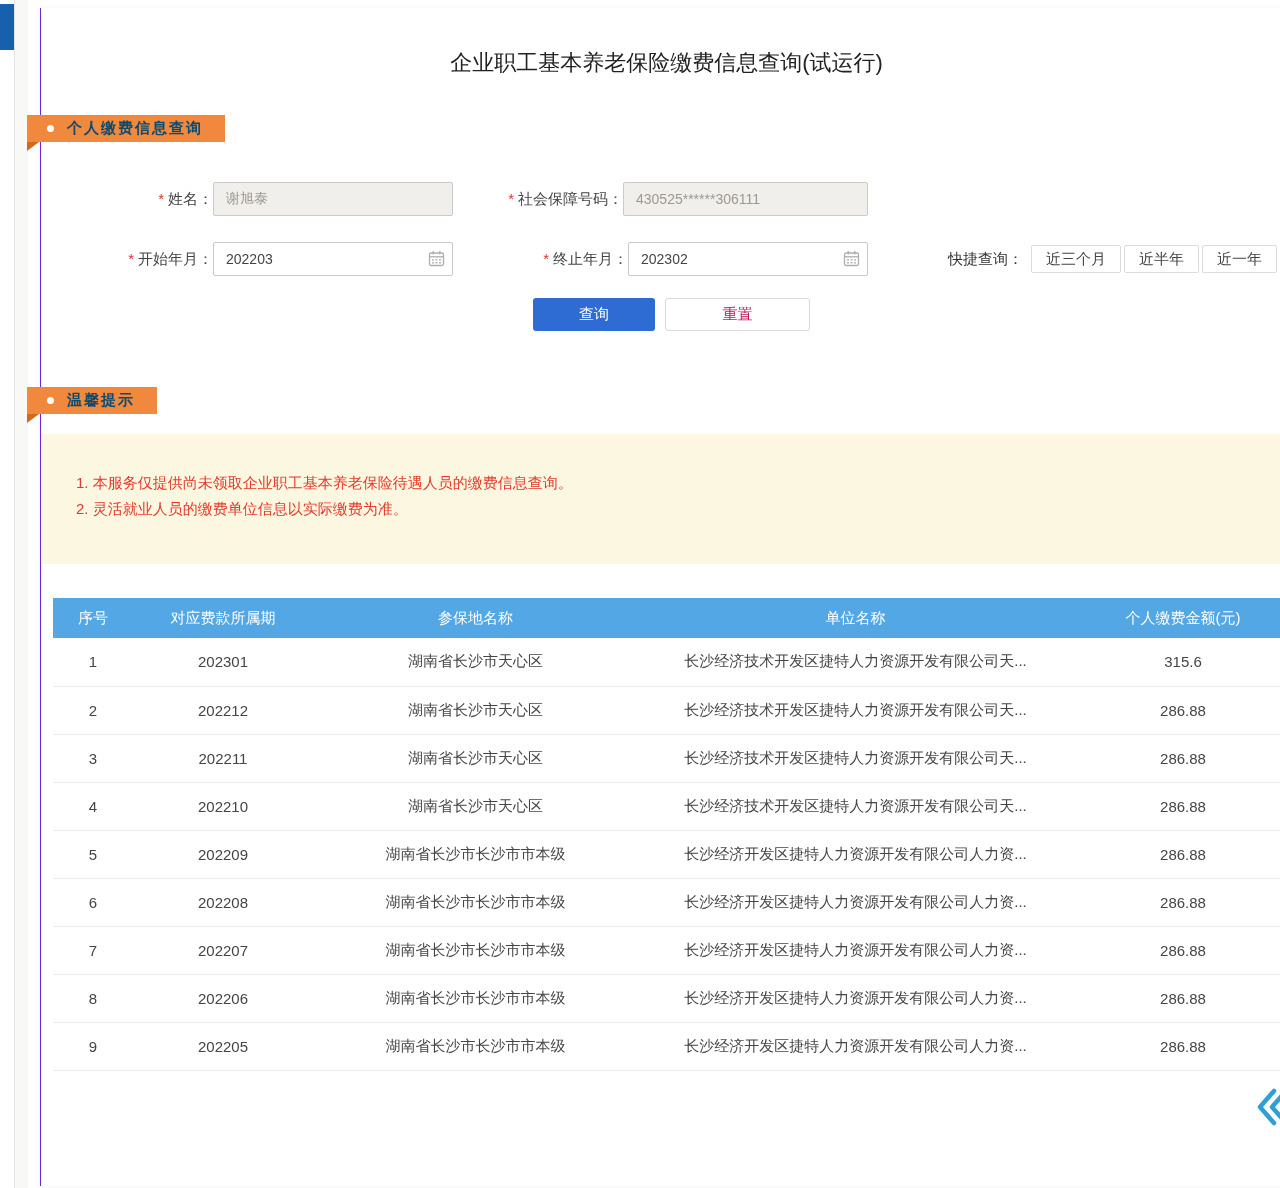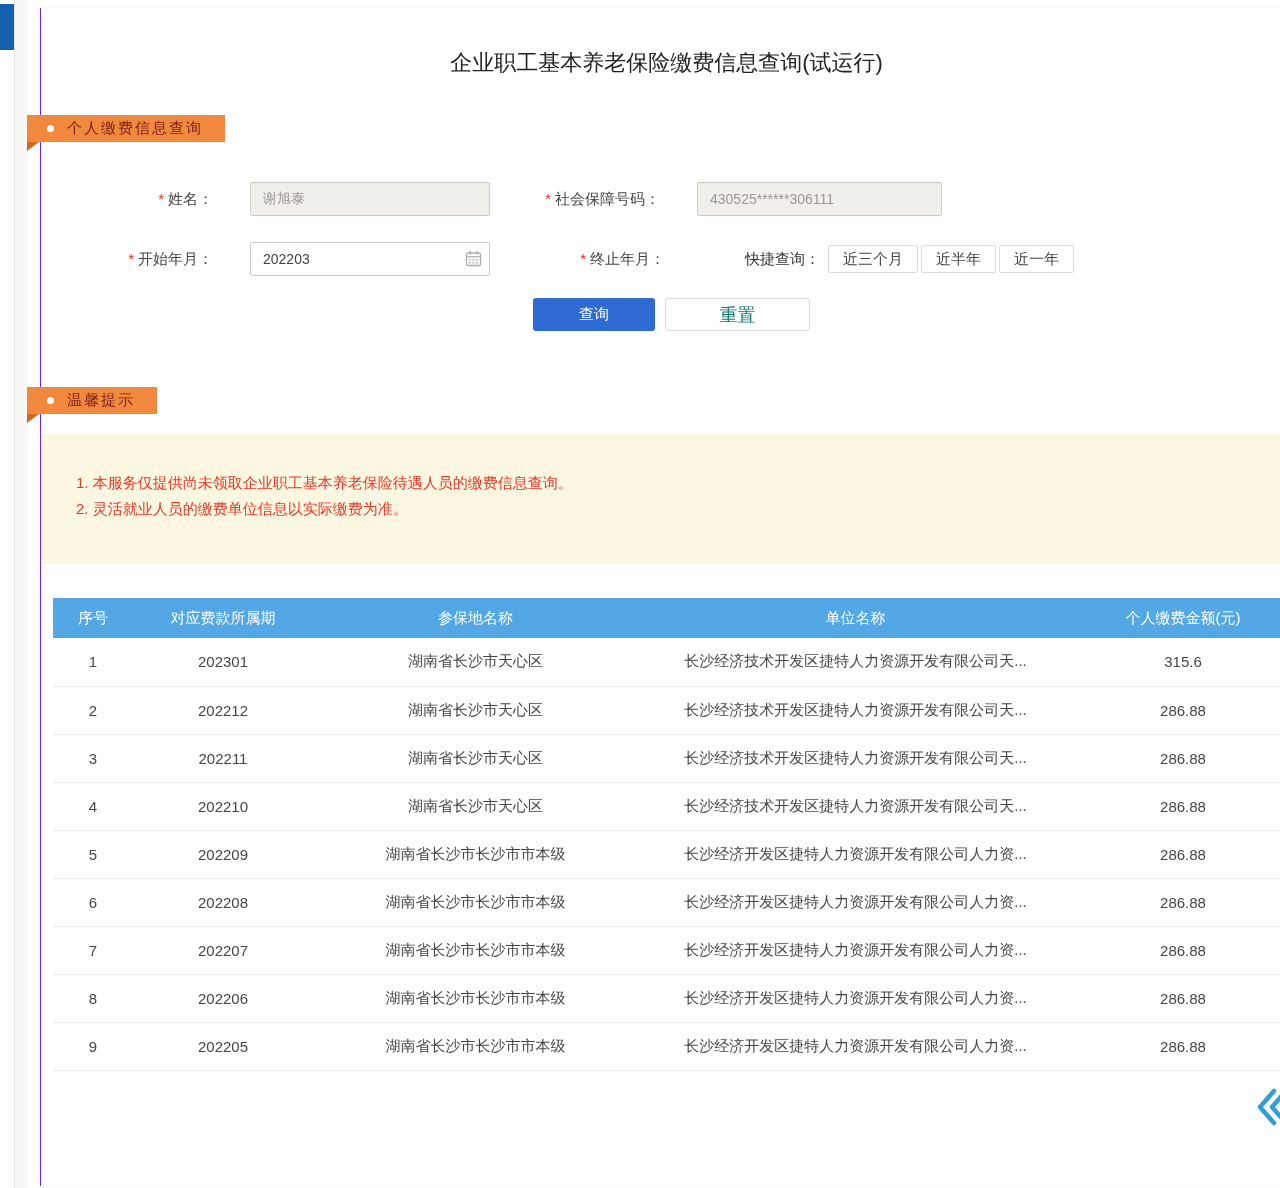--- a/index.html
+++ b/index.html
@@ -18,52 +18,52 @@
   
   .left-rail{position:absolute;left:0;top:0;width:28px;height:1188px;}
   .rail-strip{position:absolute;left:14px;top:0;width:14px;height:1188px;background:#f8f8f7;border-left:1px solid #e4e4e4;}
   .topbar-block{position:absolute;left:0;top:4px;width:14px;height:46px;background:var(--topbar-blue);}
   
   .card{position:absolute;left:40px;top:8px;width:1252px;min-height:1178px;background:#fff;
     border-left:1px solid #6d28d9;box-shadow:0 0 6px rgba(0,0,0,.05);}
   .page-title{margin:40px 0 0;text-align:center;font-size:22px;font-weight:400;color:#222;line-height:30px;}
   
   .section-badge{position:relative;display:inline-flex;align-items:center;margin-left:-14px;
-    height:27px;padding:0 22px 0 20px;background:var(--accent-orange);color:#7f1d1d;font-size:15px;letter-spacing:2px;}
+    height:27px;padding:0 22px 0 20px;background:var(--accent-orange);color:#0c4a6e;font-size:15px;letter-spacing:2px;font-weight:bold;}
   .section-badge.first{margin-top:37px;}
   .section-badge.tips{margin-top:56px;}
   .badge-bullet{display:inline-block;width:7px;height:7px;border-radius:50%;background:#fff;margin-right:13px;}
   .badge-fold{position:absolute;left:0;bottom:-9px;width:12px;height:9px;background:var(--accent-orange-dark);
     clip-path:polygon(0 0,100% 0,0 100%);}
   
   .form-row{display:flex;align-items:center;padding-left:37px;font-size:15px;color:#444;}
   .form-row.row1{margin-top:40px;}
   .form-row.row2{margin-top:26px;}
   .field-label{display:inline-block;text-align:right;flex:none;line-height:34px;white-space:nowrap;}
   .w135{width:135px;}
   .w170{width:170px;}
   .w175{width:175px;}
   .req{color:#D9342B;font-style:normal;margin-right:4px;}
   .text-input{height:34px;border:1px solid #c9c9c9;border-radius:2px;font-size:14px;padding:0 12px;
-    color:#444;background:#fff;outline:none;font-family:inherit;margin-left:37px;}
+    color:#444;background:#fff;outline:none;font-family:inherit;}
   .text-input.disabled{background:#f0efeb;border-color:#cccac5;color:#9d9890;}
   .name-w{width:240px;}
   .ssn-w{width:245px;}
   .date-wrap{position:relative;display:inline-block;}
   .date-wrap .text-input{width:240px;padding-right:32px;}
   .cal-ic{position:absolute;right:8px;top:8px;pointer-events:none;}
   .quick-label{margin-left:80px;color:#333;white-space:nowrap;}
   .quick-buttons{display:inline-flex;margin-left:5px;}
   .quick-btn{height:28px;padding:0 14px;margin-left:3px;background:#fff;border:1px solid #dcdcdc;border-radius:2px;
     font-size:15px;color:#444;cursor:pointer;font-family:inherit;white-space:nowrap;}
   .action-row{margin-top:22px;margin-left:492px;display:flex;}
   .btn-primary{width:122px;height:33px;background:var(--primary-blue);color:#fff;border:none;border-radius:3px;
     font-size:15px;cursor:pointer;font-family:inherit;}
-  .btn-default{width:145px;height:33px;margin-left:10px;background:#fff;color:#0f766e;border:1px solid #d9d9d9;
-    border-radius:3px;font-size:18px;cursor:pointer;font-family:inherit;}
+  .btn-default{width:145px;height:33px;margin-left:10px;background:#fff;color:#be185d;border:1px solid #d9d9d9;
+    border-radius:3px;font-size:15px;cursor:pointer;font-family:inherit;}
   
   .notice-box{margin:20px 0 0 0;width:1240px;height:130px;background:var(--notice-bg);
     padding:36px 20px 0 35px;}
   .notice-line{color:var(--notice-red);font-size:15px;line-height:26px;}
   
   .pay-table{margin:34px 0 0 12px;width:1240px;border-collapse:collapse;table-layout:fixed;font-size:15px;}
   .pay-table thead th{background:var(--header-blue);color:#fff;height:40px;font-weight:400;text-align:center;}
   .pay-table th:nth-child(1){width:80px;}
   .pay-table th:nth-child(2){width:180px;}
   .pay-table th:nth-child(3){width:325px;}
@@ -114,20 +114,37 @@
             <rect x="4" y="9" width="2" height="1.6"></rect>
             <rect x="7.5" y="9" width="2" height="1.6"></rect>
             <rect x="11" y="9" width="2" height="1.6"></rect>
             <rect x="4" y="12" width="2" height="1.6"></rect>
             <rect x="7.5" y="12" width="2" height="1.6"></rect>
             <rect x="11" y="12" width="2" height="1.6"></rect>
           </g>
         </svg>
     </span>
     <span class="field-label w175"><i class="req">*</i><span>终止年月：</span></span>
+    <span class="date-wrap">
+      <input class="text-input" value="202302" style="">
+      <svg class="cal-ic" width="17" height="17" viewBox="0 0 17 17">
+          <rect x="1.5" y="3" width="14" height="12.5" rx="1.5" fill="none" stroke="#aeaeae" stroke-width="1.3"></rect>
+          <line x1="1.5" y1="6.8" x2="15.5" y2="6.8" stroke="#aeaeae" stroke-width="1.3"></line>
+          <line x1="5.2" y1="1" x2="5.2" y2="4.5" stroke="#aeaeae" stroke-width="1.3"></line>
+          <line x1="11.8" y1="1" x2="11.8" y2="4.5" stroke="#aeaeae" stroke-width="1.3"></line>
+          <g fill="#bdbdbd">
+            <rect x="4" y="9" width="2" height="1.6"></rect>
+            <rect x="7.5" y="9" width="2" height="1.6"></rect>
+            <rect x="11" y="9" width="2" height="1.6"></rect>
+            <rect x="4" y="12" width="2" height="1.6"></rect>
+            <rect x="7.5" y="12" width="2" height="1.6"></rect>
+            <rect x="11" y="12" width="2" height="1.6"></rect>
+          </g>
+        </svg>
+    </span>
     <span class="quick-label">快捷查询：</span>
     <span class="quick-buttons">
         <button class="quick-btn">近三个月</button>
         <button class="quick-btn">近半年</button>
         <button class="quick-btn">近一年</button>
       </span>
   </div>
 
   <div class="action-row">
     <button class="btn-primary">查询</button>

